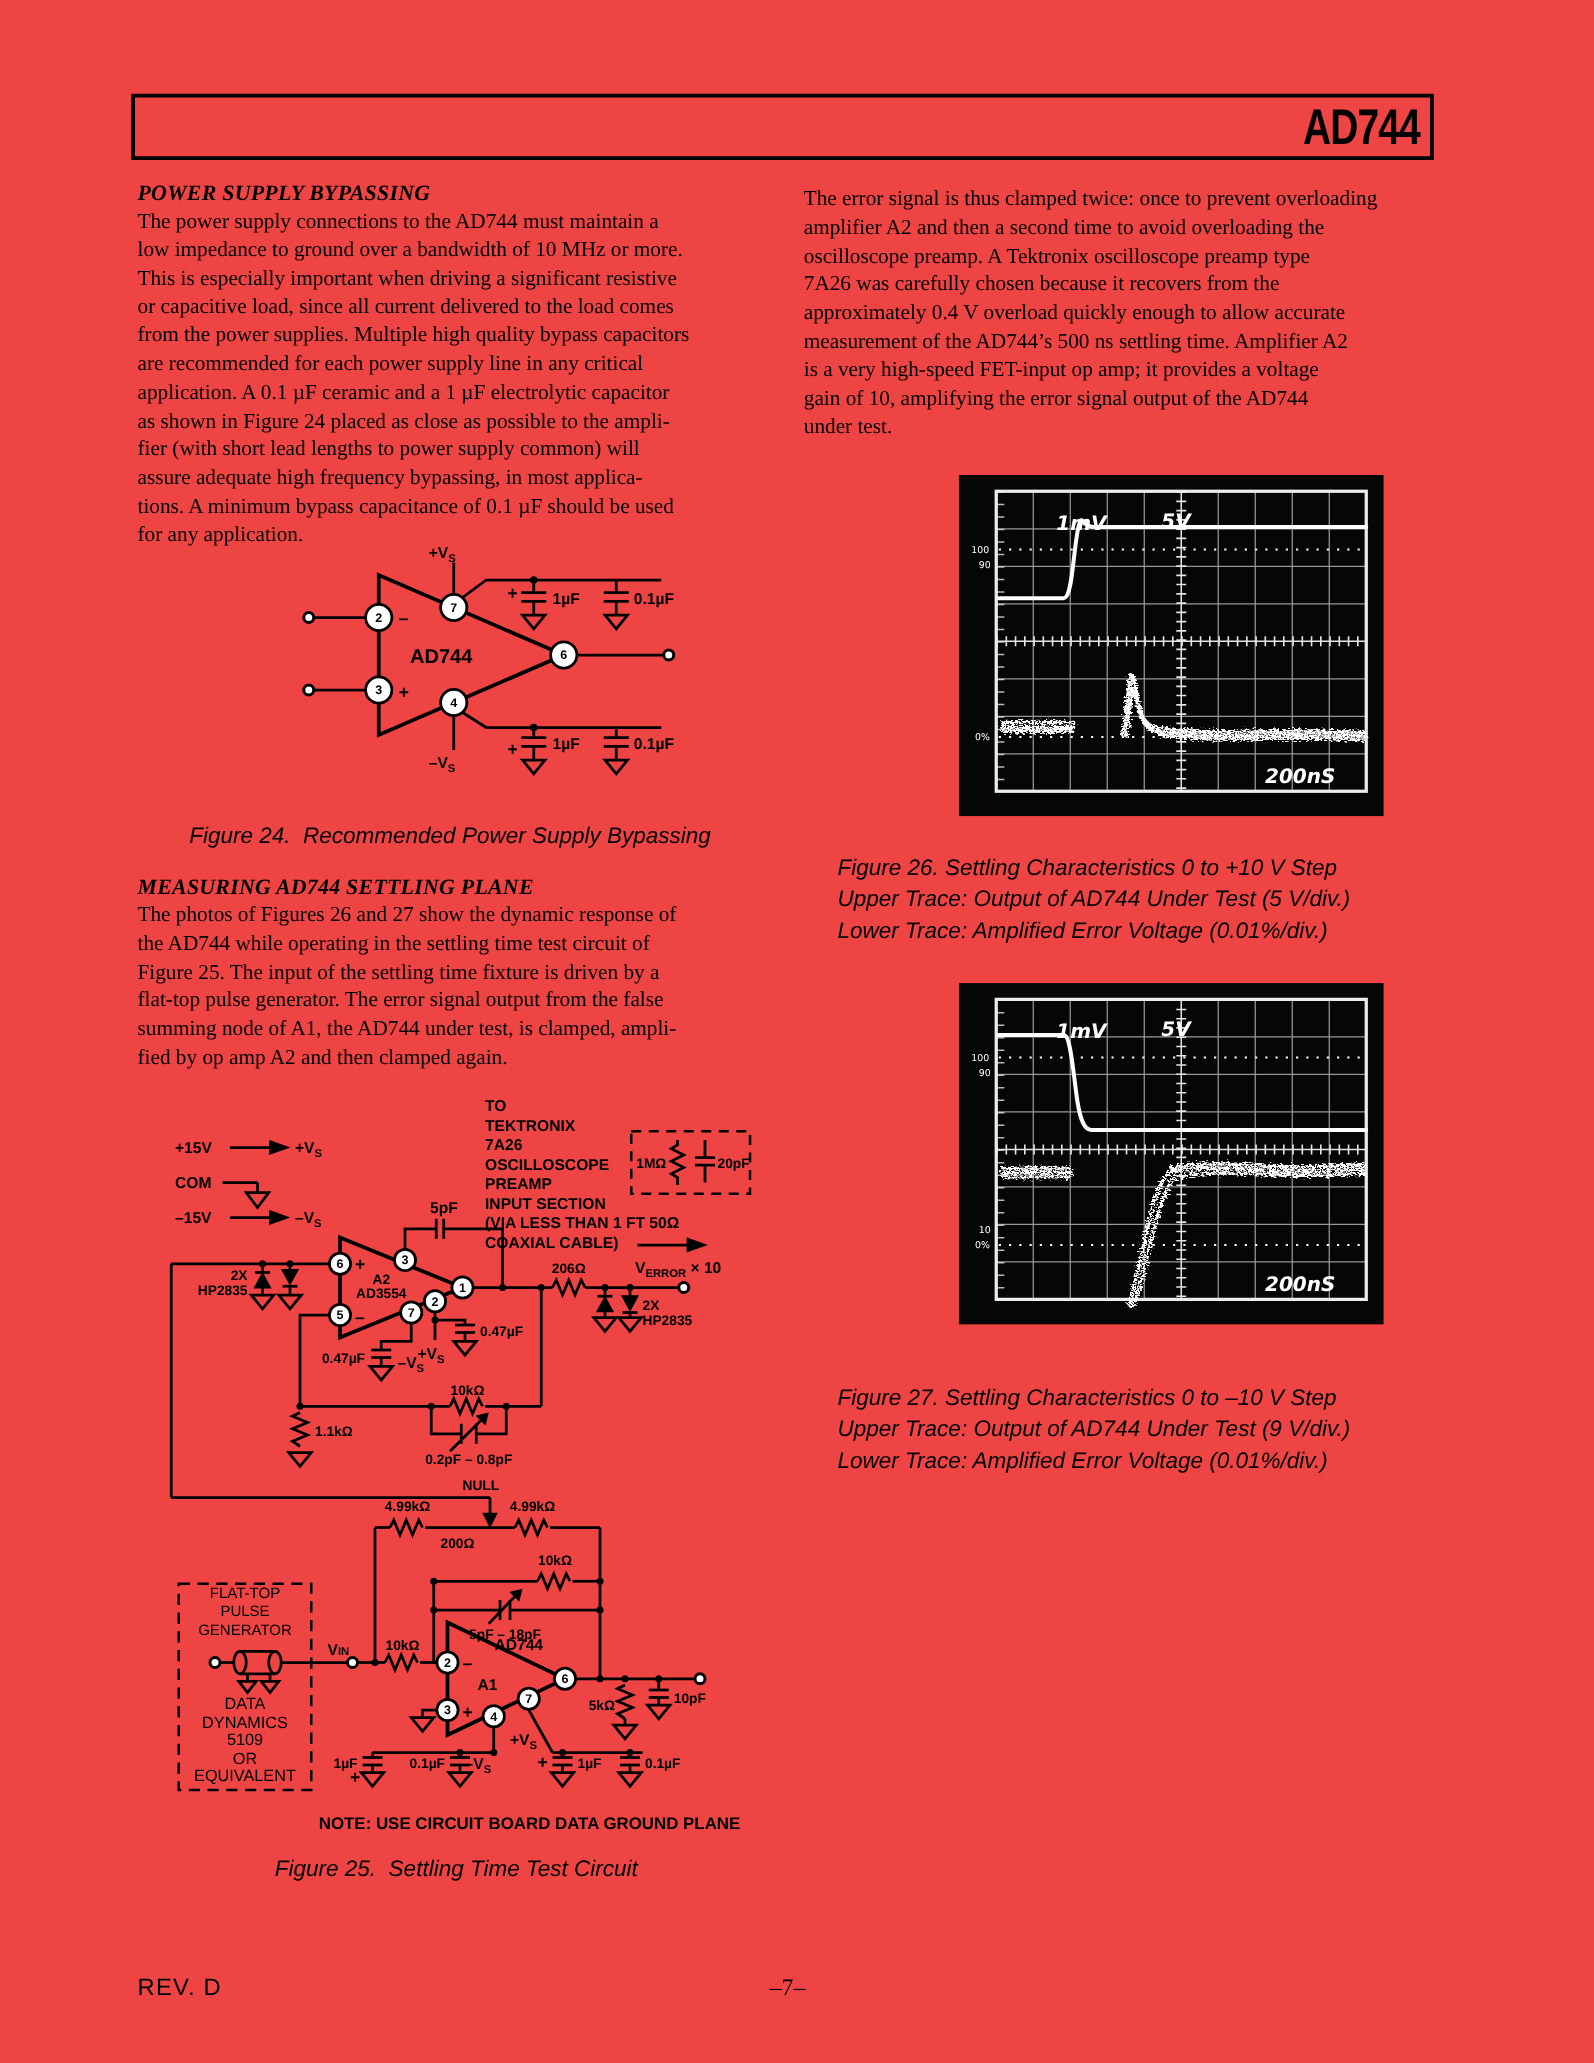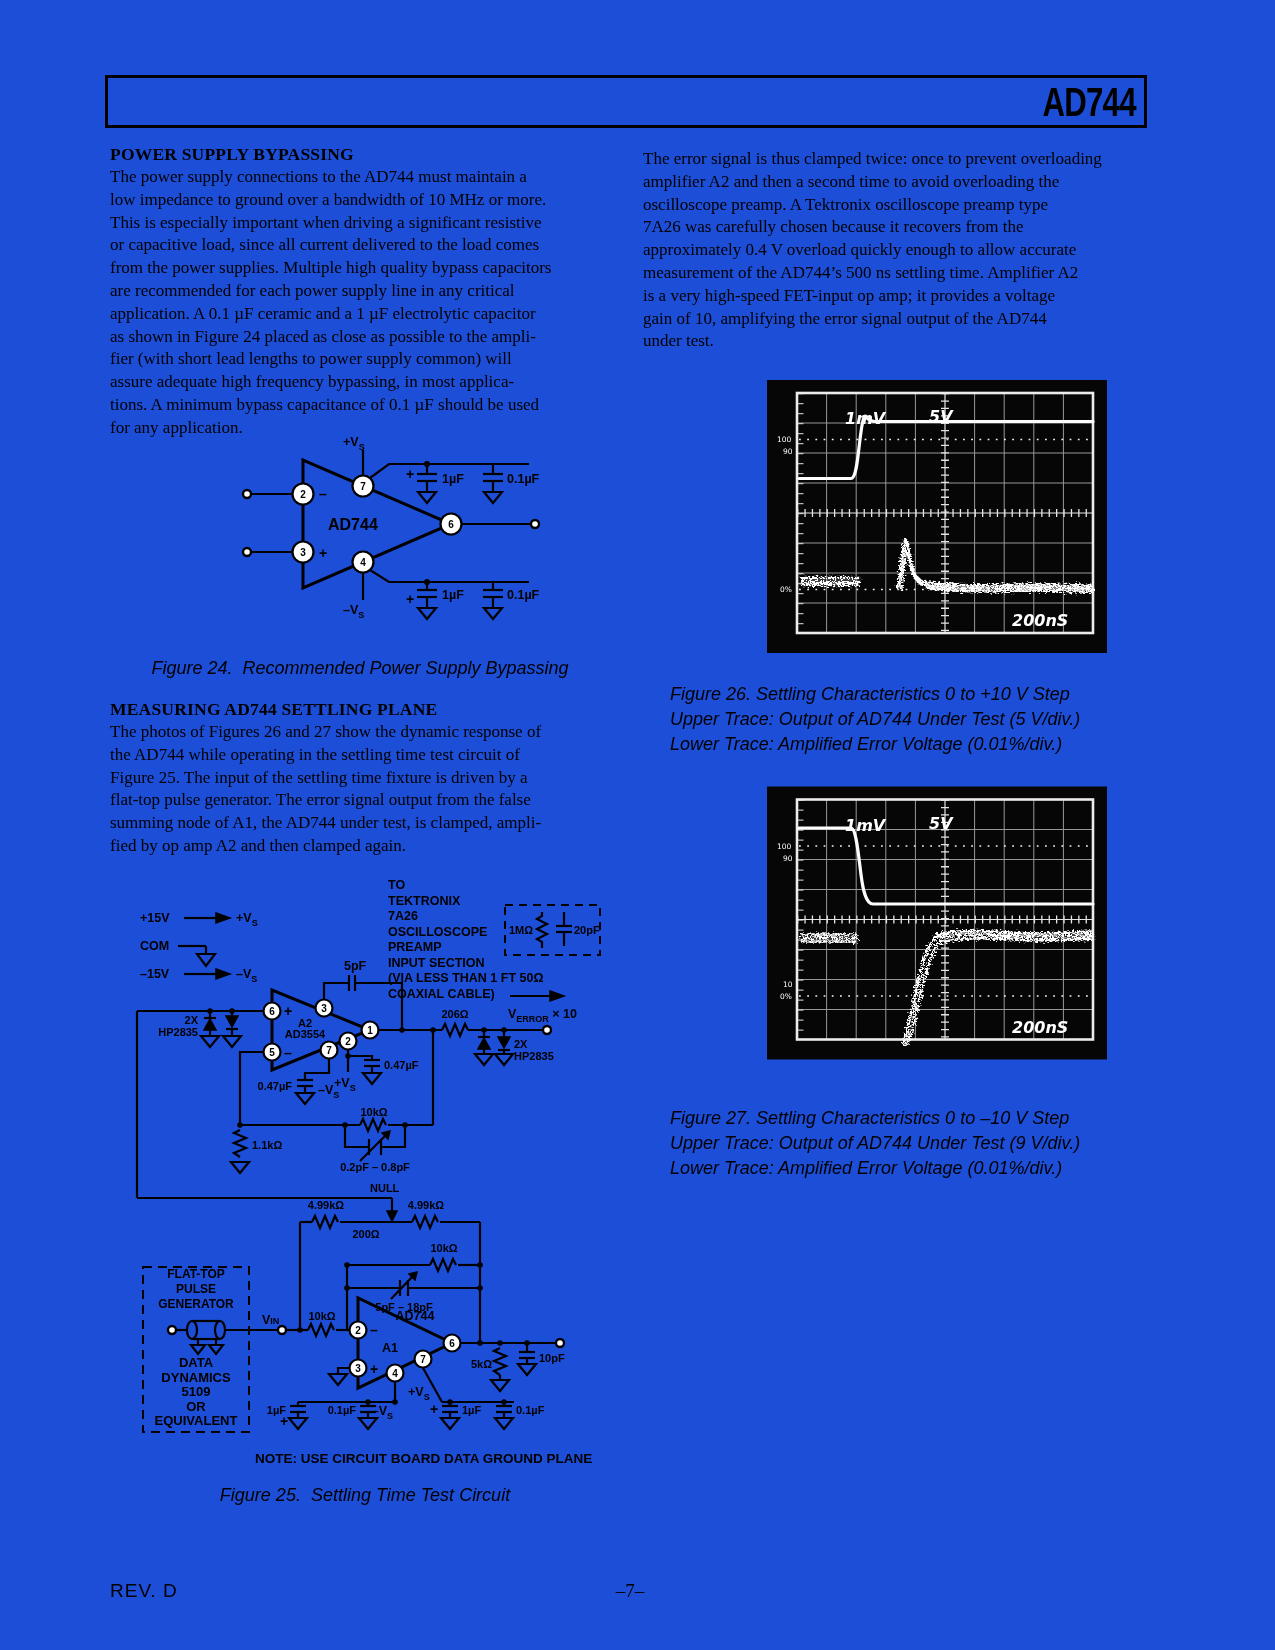--- a/index.html
+++ b/index.html
@@ -1,34 +1,34 @@
 <!DOCTYPE html>
 <html><head>
 <meta charset="utf-8">
 <style>
   html,body{margin:0;padding:0;background:#9a9a9a;}
-  .page{position:relative;width:1275px;height:1650px;background:#1d4ed8;overflow:hidden;
+  .page{position:relative;width:1275px;height:1650px;background:#ef4444;overflow:hidden;
         font-family:"Liberation Serif",serif;color:#000;}
   .abs{position:absolute;}
   
   .hdrbox{left:105px;top:75px;width:1036px;height:47px;border:3px solid #000;
           display:flex;align-items:center;justify-content:flex-end;}
   .hdrtitle{font-family:"Liberation Sans",sans-serif;font-weight:bold;font-size:40px;
             letter-spacing:-1px;transform:scaleX(.78);transform-origin:right center;
             padding-right:10px;line-height:1;}
   
-  .heading{font-size:17.5px;font-weight:bold;letter-spacing:.2px;white-space:pre;}
+  .heading{font-size:17.5px;font-weight:bold;letter-spacing:.2px;white-space:pre;font-style:italic;}
   .body{font-size:17px;line-height:22.8px;white-space:pre-line;}
   .figcap{font-family:"Liberation Sans",sans-serif;font-style:italic;font-size:18px;
           white-space:pre;text-align:center;}
   .figcap3{font-family:"Liberation Sans",sans-serif;font-style:italic;font-size:18px;
            line-height:25px;white-space:pre-line;text-align:left;margin-top:20px;}
   .circtext{font-family:"Liberation Sans",sans-serif;font-weight:bold;font-size:12.5px;
             line-height:15.5px;white-space:pre;}
-  .circcenter{font-family:"Liberation Sans",sans-serif;font-weight:bold;font-size:12px;
+  .circcenter{font-family:"Liberation Sans",sans-serif;font-weight:normal;font-size:12px;
               line-height:15px;white-space:pre-line;text-align:center;}
   .note{font-family:"Liberation Sans",sans-serif;font-weight:bold;font-size:13.5px;white-space:pre;}
   .footer{font-family:"Liberation Sans",sans-serif;font-size:19px;letter-spacing:1px;}
   .pagenum{font-size:19px;text-align:center;}
   
   svg{display:block;}
   .wire{stroke:#000;stroke-width:2.2;fill:none;}
   .wire3{stroke:#000;stroke-width:3;fill:none;}
   .sym{stroke:#000;stroke-width:2.2;fill:none;}
   .symf{stroke:#000;stroke-width:1.5;fill:#000;}

